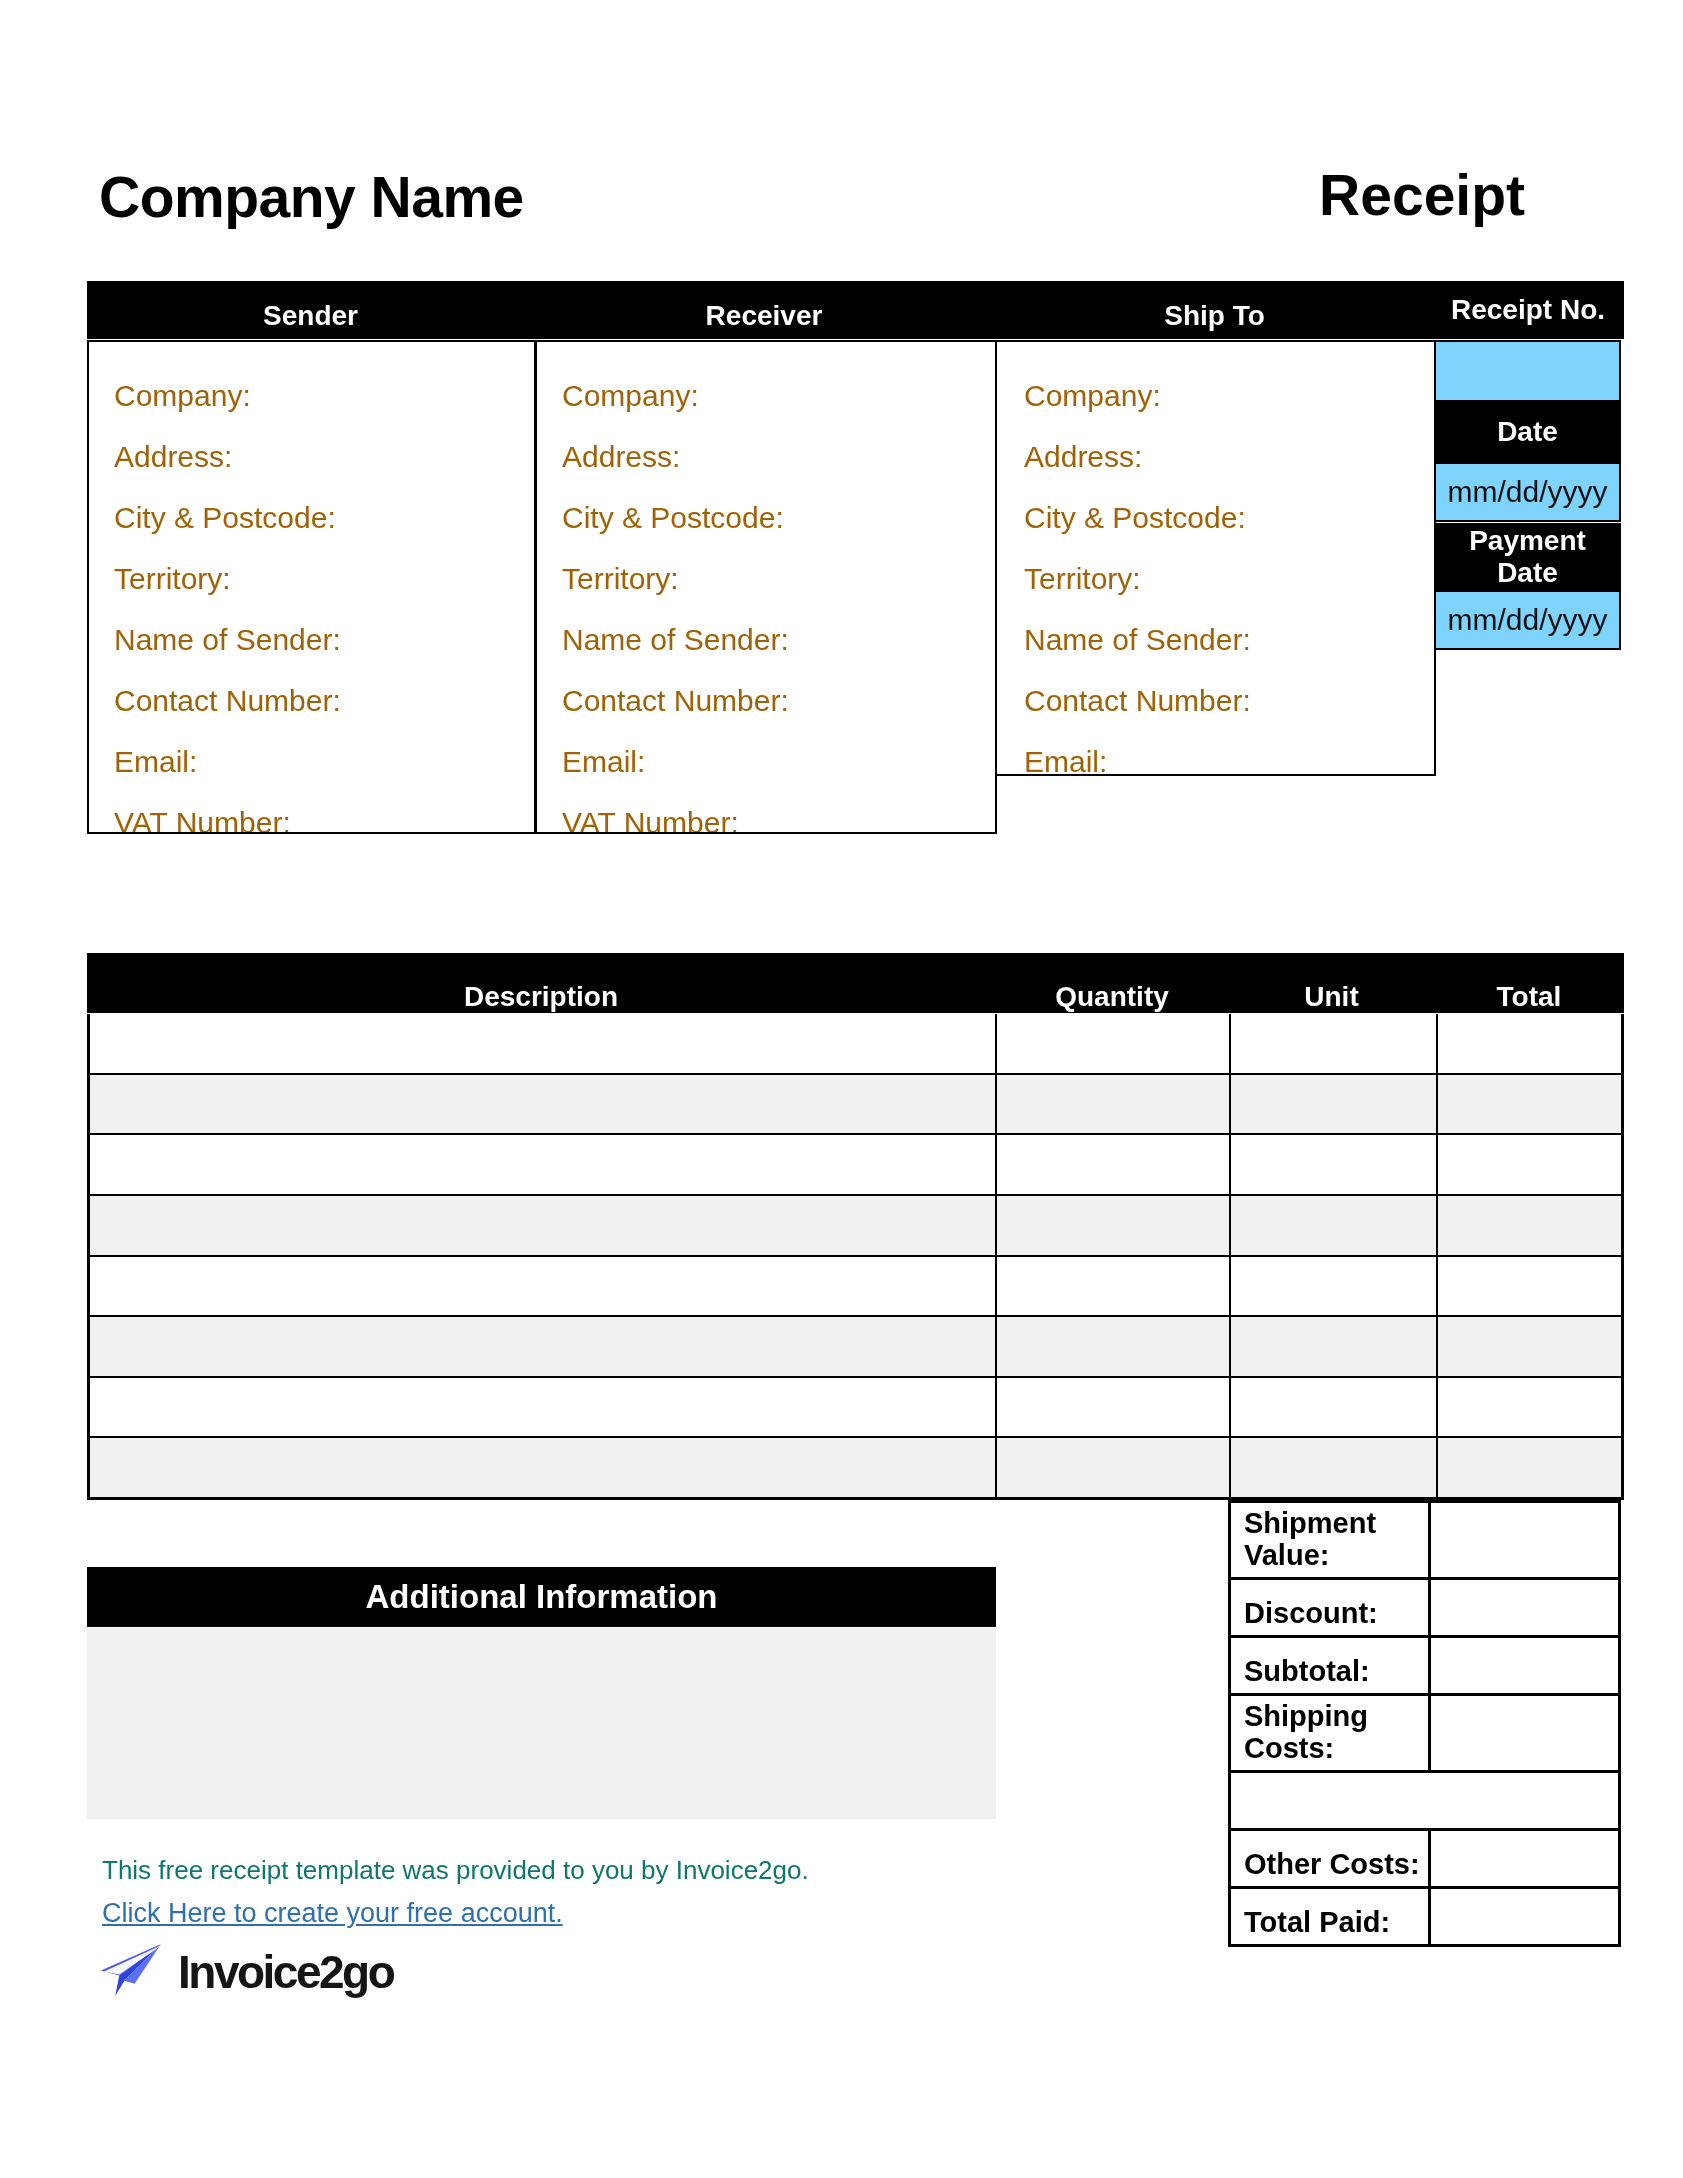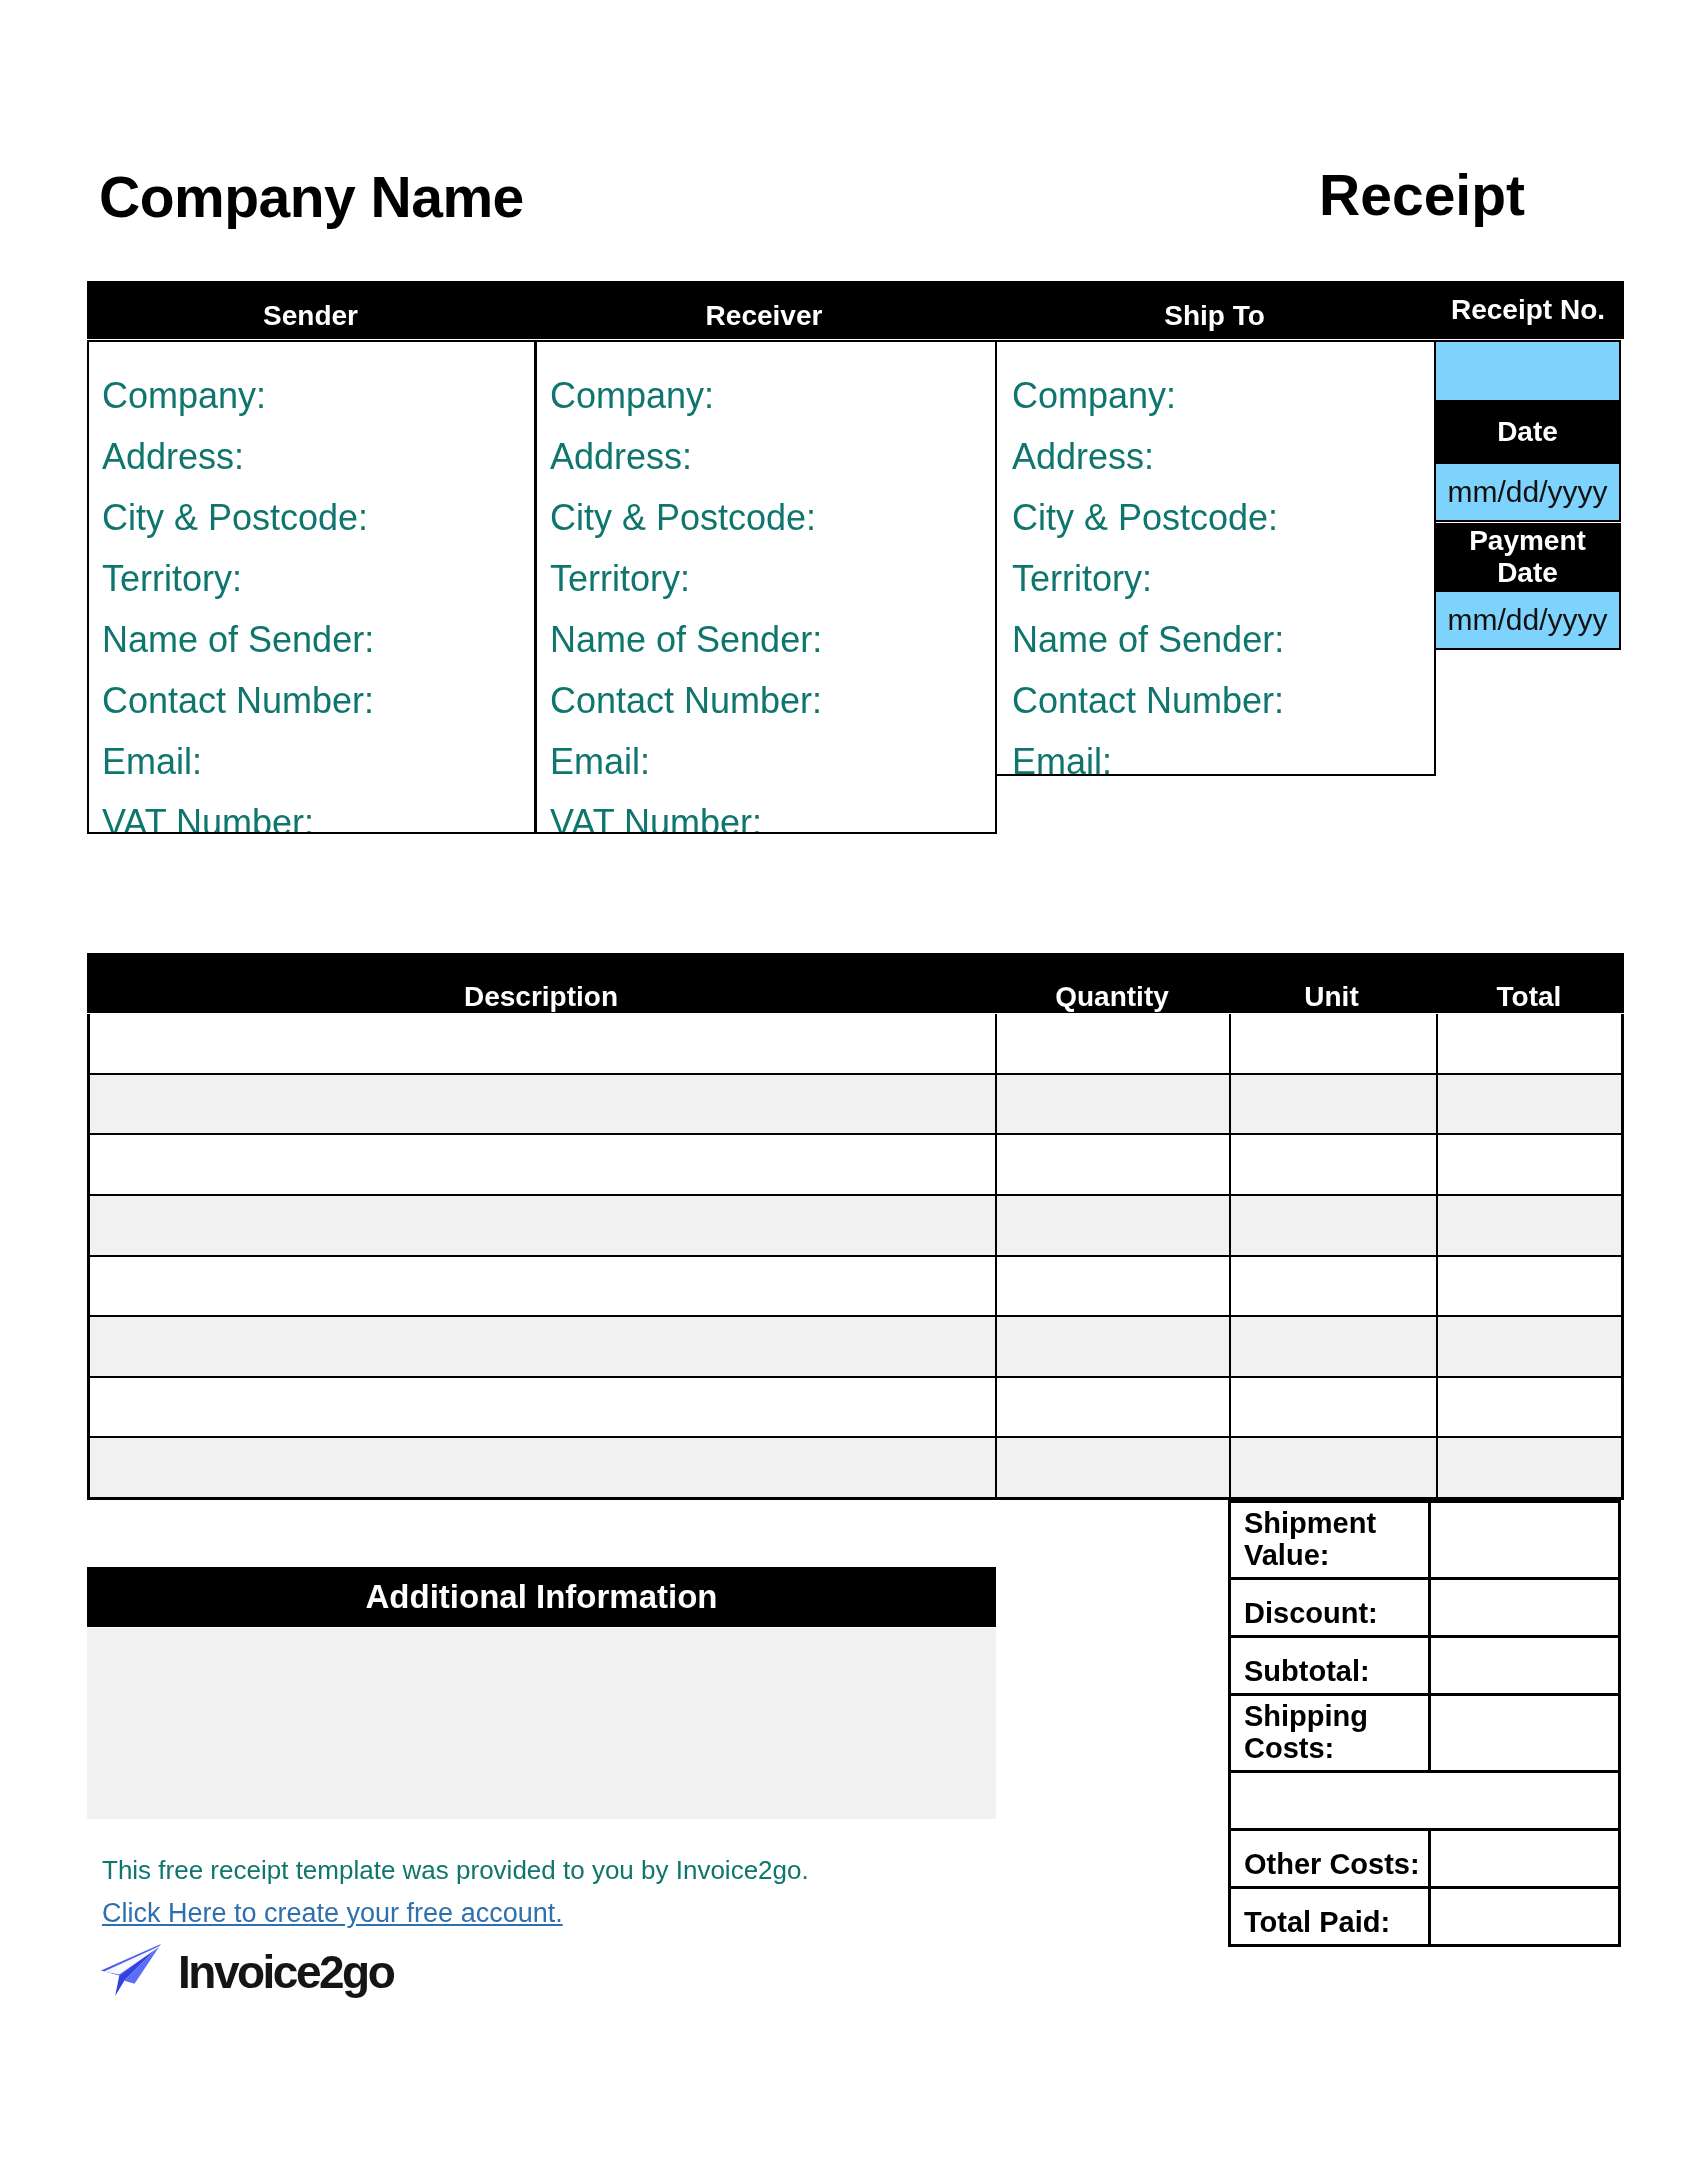--- a/index.html
+++ b/index.html
@@ -26,21 +26,21 @@
   .hl-receiver { left:447px; width:460px; }
   .hl-shipto   { left:908px; width:439px; }
   .hl-receiptno{ left:1346px;width:190px; }
 
   .pbox { background:#fff; border:2px solid #000; overflow:hidden; }
   .box-sender   { left:87px;   top:340px; width:449px; height:494px; }
   .box-receiver { left:535px;  top:340px; width:462px; height:494px; }
   .box-shipto   { left:995px; top:340px; width:441px; height:436px; }
   .pbody { padding:38px 0 0 13px; }
   .box-shipto .pbody { padding-left:15px; }
-  .pfield { height:61px; font-size:36px; line-height:32px; color:#0f766e; }
+  .pfield { height:61px; font-size:30px; line-height:32px; color:#a16207;margin-left:12px; }
 
   .rc-cell {
     left:1434px; width:187px; border:2px solid #000; background:#7dd3fc;
     display:flex; align-items:center; justify-content:center;
   }
   .rc-black { background:#000; color:#fff; font-weight:bold; font-size:28px; text-align:center; line-height:32px; }
   .rc-white { font-size:30px; color:#111; }
   .rc1 { top:340px; height:62px; }
   .rc2 { top:402px; height:60px; }
   .rc3 { top:462px; height:60px; }

